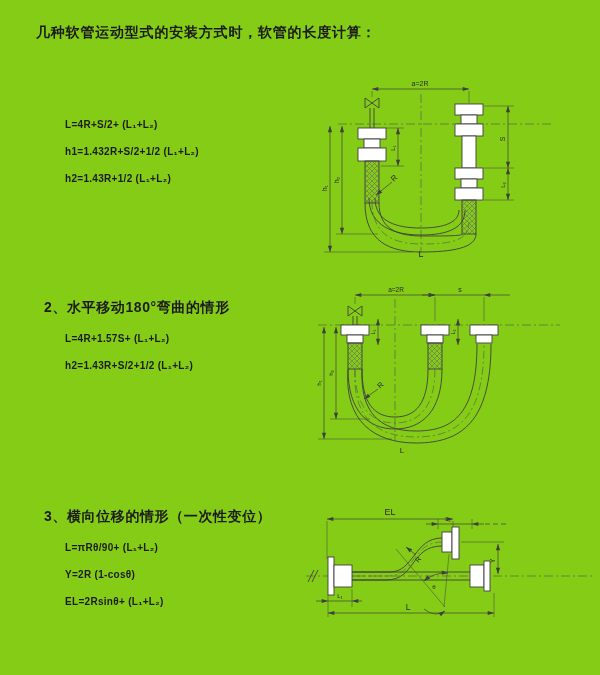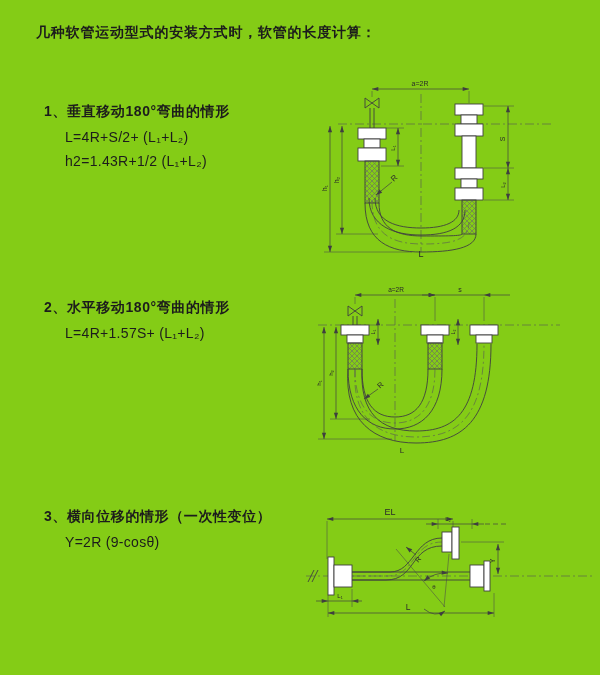--- a/index.html
+++ b/index.html
@@ -9,43 +9,43 @@
     overflow:hidden;
     padding-left:42px;
   }
   .doc-title{
     position:absolute;left:36px;top:24px;font-size:14px;font-weight:700;
     letter-spacing:.8px;white-space:nowrap;
   }
   .sec{position:absolute;left:44px;width:275px;}
   #sec1{top:103px;} #sec2{top:299px;} #sec3{top:508px;}
   .sec-heading{font-size:14px;font-weight:700;letter-spacing:.6px;white-space:nowrap;}
-  .formula{font-size:14px;font-weight:400;margin:8px 0 0 21px;letter-spacing:.3px;white-space:nowrap;}
+  .formula{font-size:10px;font-weight:700;margin:16px 0 0 21px;letter-spacing:.3px;white-space:nowrap;}
   .dg{position:absolute;}
   #dg1{left:312px;top:76px;}
   #dg2{left:312px;top:281px;}
   #dg3{left:298px;top:497px;}
   .draw{stroke:#3f3f3f;stroke-width:.9;fill:none;}
   .part{fill:#ffffff;stroke:#3f3f3f;stroke-width:.9;}
   .dim{stroke:#3f3f3f;stroke-width:.7;fill:none;}
   .ext{stroke:#4a4a4a;stroke-width:.55;fill:none;}
   .cl{stroke:#555555;stroke-width:.6;fill:none;stroke-dasharray:9 3 2 3;}
   .cld{stroke:#555555;stroke-width:.6;fill:none;stroke-dasharray:8 3 2 3;}
   svg text{fill:#2a2a2a;font-family:"Liberation Sans","DejaVu Sans",sans-serif;}
 </style>
 </head>
 <body>
 
 <div class="page">
 
   <div class="doc-title">几种软管运动型式的安装方式时，软管的长度计算：</div>
 
   <section class="sec" id="sec1">
-    <div class="sec-heading">1、垂直移动180°弯曲的情形</div>
     <div class="formula">L=4R+S/2+ (L₁+L₂)</div>
+    <div class="formula">h1=1.432R+S/2+1/2 (L₁+L₂)</div>
     <div class="formula">h2=1.43R+1/2 (L₁+L₂)</div>
   </section>
 
   <svg id="dg1" class="dg" width="246" height="182" viewBox="0 0 246 182">
     <defs>
       <marker id="arw" viewBox="0 0 10 8" refX="9.5" refY="4" markerWidth="10" markerHeight="8" orient="auto-start-reverse">
         <path d="M0.5,1 L9.5,4 L0.5,7 Z" fill="#3f3f3f"></path>
       </marker>
       <pattern id="hatch" width="5" height="5" patternUnits="userSpaceOnUse">
         <path d="M0,0 L5,5 M5,0 L0,5" stroke="#6a6a6a" stroke-width="0.6"></path>
@@ -129,20 +129,21 @@
       <line class="dim" x1="80" y1="106" x2="64" y2="119" marker-end="url(#arw)"></line>
       <text x="84" y="104" font-size="8" text-anchor="middle" transform="rotate(-42 84 104)">R</text>
     </g>
 
     <text x="109" y="181" font-size="9" text-anchor="middle">L</text>
   </svg>
 
   <section class="sec" id="sec2">
     <div class="sec-heading">2、水平移动180°弯曲的情形</div>
     <div class="formula">L=4R+1.57S+ (L₁+L₂)</div>
+    <div class="formula">h2=1.43R+S/2+1/2 (L₁+L₂)</div>
   </section>
 
   <svg id="dg2" class="dg" width="252" height="176" viewBox="0 0 252 176">
 
     <line class="cl" x1="6" y1="44" x2="248" y2="44"></line>
     <line class="cl" x1="83" y1="18" x2="83" y2="160"></line>
 
     <g>
       <line class="ext" x1="43" y1="16" x2="43" y2="23"></line>
       <line class="ext" x1="123" y1="16" x2="123" y2="40"></line>
@@ -211,21 +212,23 @@
     <g>
       <line class="dim" x1="66" y1="108" x2="52" y2="118" marker-end="url(#arw)"></line>
       <text x="70" y="106" font-size="7.5" text-anchor="middle" transform="rotate(-42 70 106)">R</text>
     </g>
 
     <text x="90" y="172" font-size="8" text-anchor="middle">L</text>
   </svg>
 
   <section class="sec" id="sec3">
     <div class="sec-heading">3、横向位移的情形（一次性变位）</div>
-    <div class="formula">Y=2R (9-cosθ)</div>
+    <div class="formula">L=πRθ/90+ (L₁+L₂)</div>
+    <div class="formula">Y=2R (1-cosθ)</div>
+    <div class="formula">EL=2Rsinθ+ (L₁+L₂)</div>
   </section>
 
   <svg id="dg3" class="dg" width="304" height="148" viewBox="0 0 304 148">
 
     <line class="cl" x1="8" y1="79" x2="296" y2="79"></line>
     <path class="draw" d="M10,85 L16,73 M14,85 L20,73"></path>
 
     <g>
       <line class="ext" x1="29" y1="24" x2="29" y2="62"></line>
       <line class="ext" x1="155" y1="24" x2="155" y2="33"></line>

